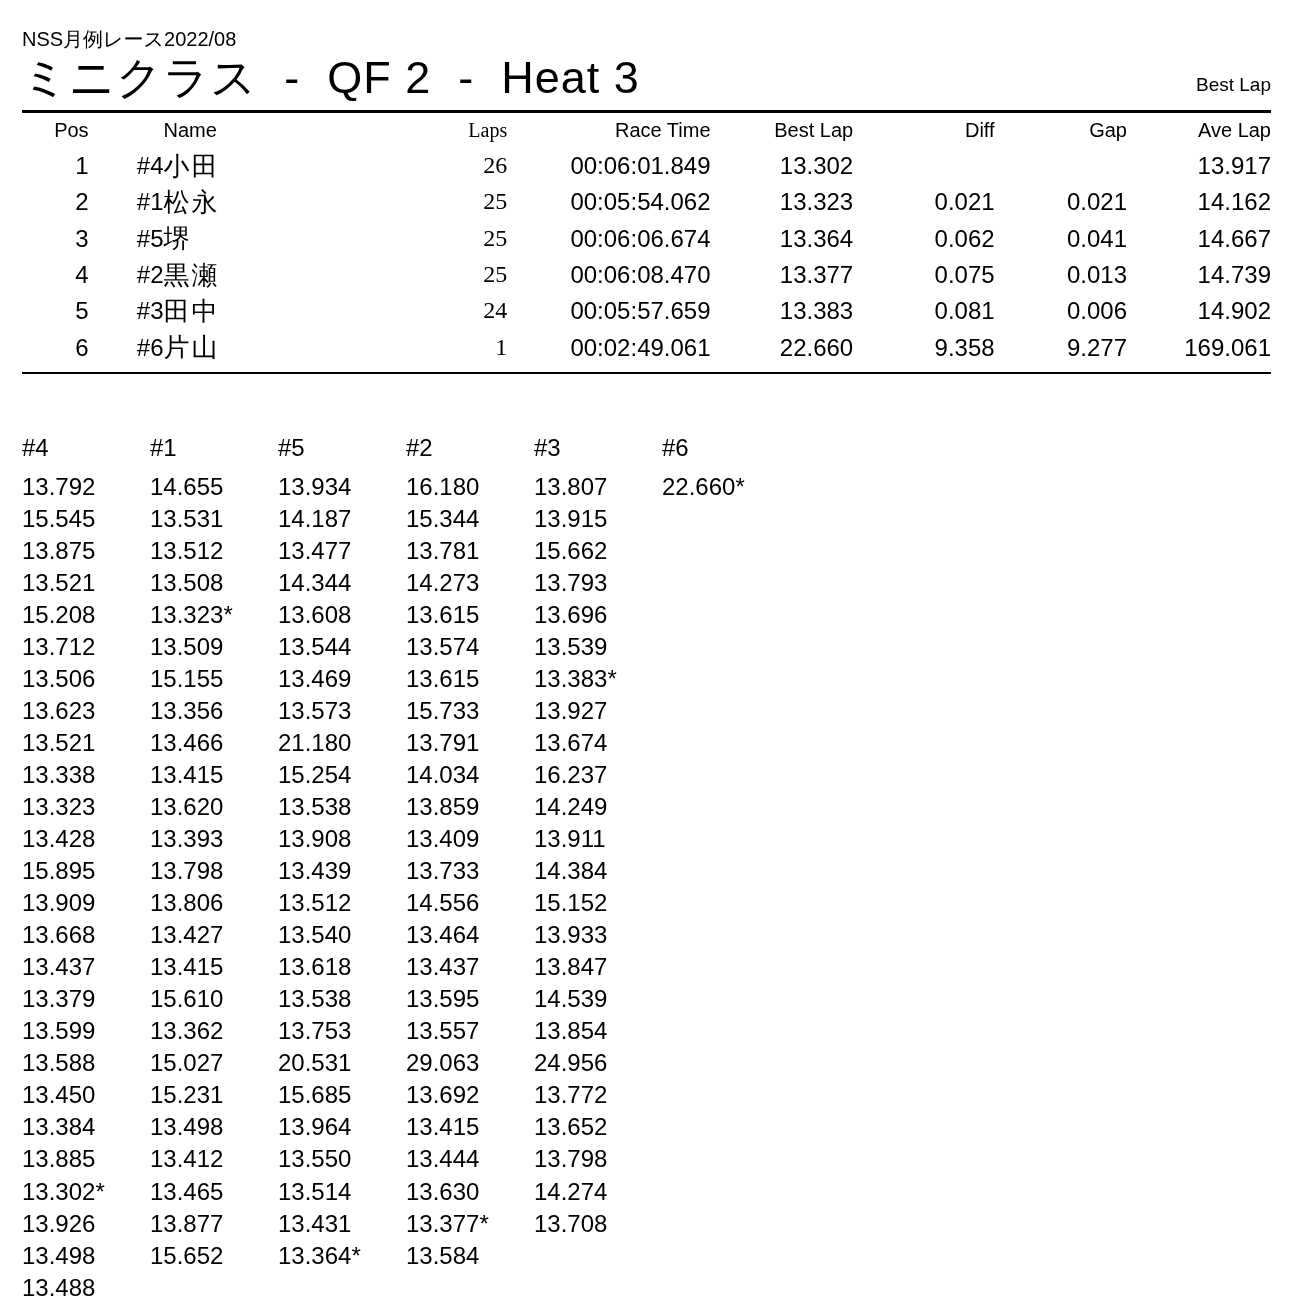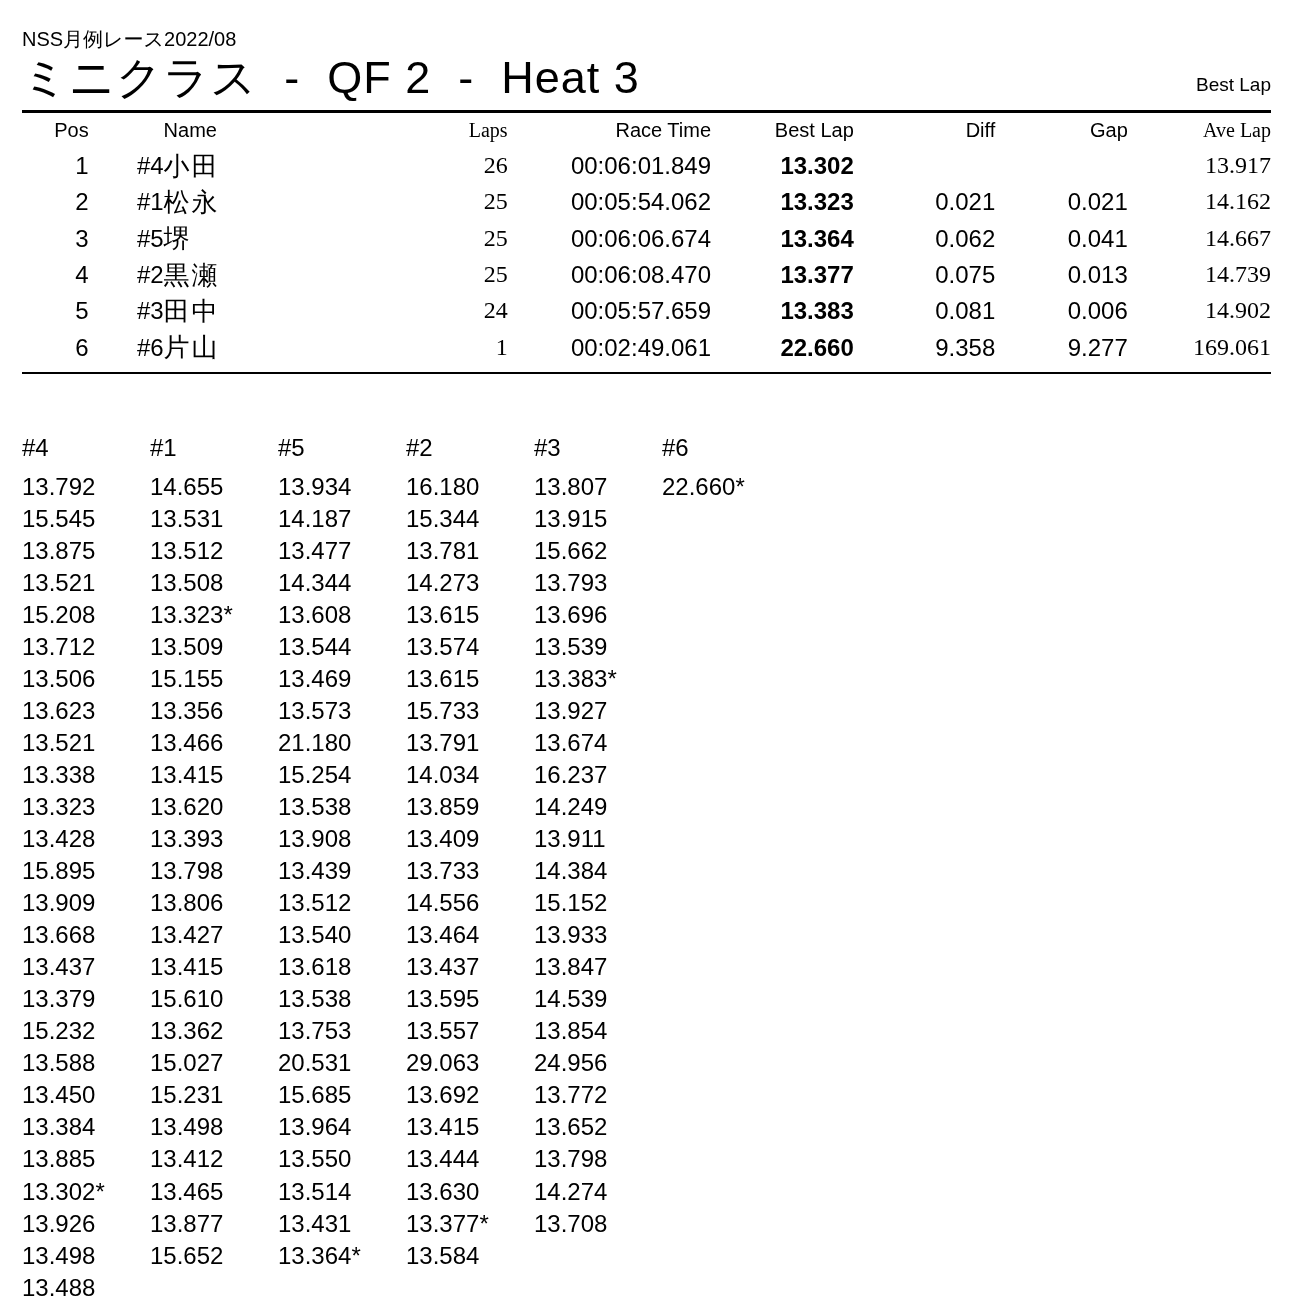--- a/index.html
+++ b/index.html
@@ -75,24 +75,24 @@
   table.results td {
     padding: 1px 0;
     line-height: 1.32;
     white-space: nowrap;
   }
   .c-pos    { width: 70px;  text-align: right; }
   .c-num    { width: 80px;  text-align: right; padding-right: 0; }
   .c-name   { width: 250px; text-align: left;  padding-left: 22px; }
   .c-laps   { width: 120px; text-align: right; font-family: Liberation Serif, serif; }
   .c-time   { width: 210px; text-align: right; }
-  .c-best   { width: 150px; text-align: right; font-weight: bold; }
+  .c-best   { width: 150px; text-align: right; }
   .c-diff   { width: 150px; text-align: right; }
   .c-gap    { width: 140px; text-align: right; }
-  .c-ave    { width: 150px; text-align: right; font-family: Liberation Serif, serif; }
+  .c-ave    { width: 150px; text-align: right; }
 
   th.c-name { padding-left: 22px; text-align: left; }
 
   .name-cell {
     font-size: 26px;
     letter-spacing: 2px;
     margin-top: 22px;
   }
 
   
@@ -229,21 +229,21 @@
         <div class="lap-val">13.623</div>
         <div class="lap-val">13.521</div>
         <div class="lap-val">13.338</div>
         <div class="lap-val">13.323</div>
         <div class="lap-val">13.428</div>
         <div class="lap-val">15.895</div>
         <div class="lap-val">13.909</div>
         <div class="lap-val">13.668</div>
         <div class="lap-val">13.437</div>
         <div class="lap-val">13.379</div>
-        <div class="lap-val">15.232</div>
+        <div class="lap-val">13.599</div>
         <div class="lap-val">13.588</div>
         <div class="lap-val">13.450</div>
         <div class="lap-val">13.384</div>
         <div class="lap-val">13.885</div>
         <div class="lap-val">13.302*</div>
         <div class="lap-val">13.926</div>
         <div class="lap-val">13.498</div>
         <div class="lap-val">13.488</div>
       </div>
     </div>

